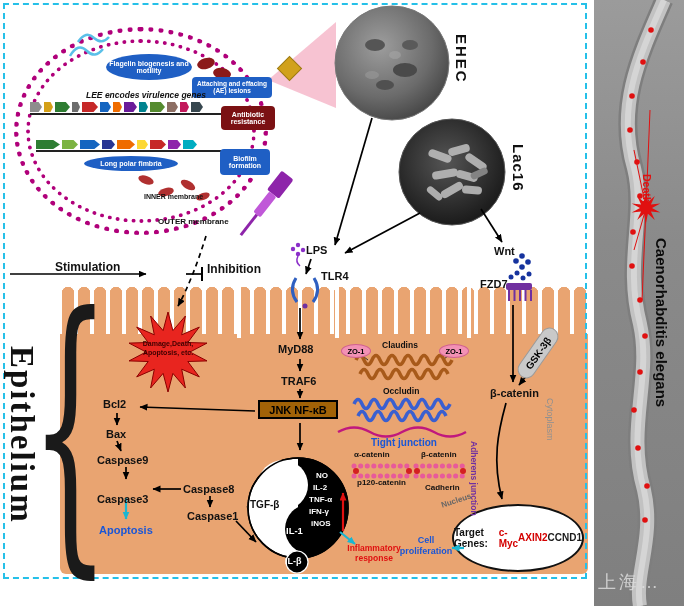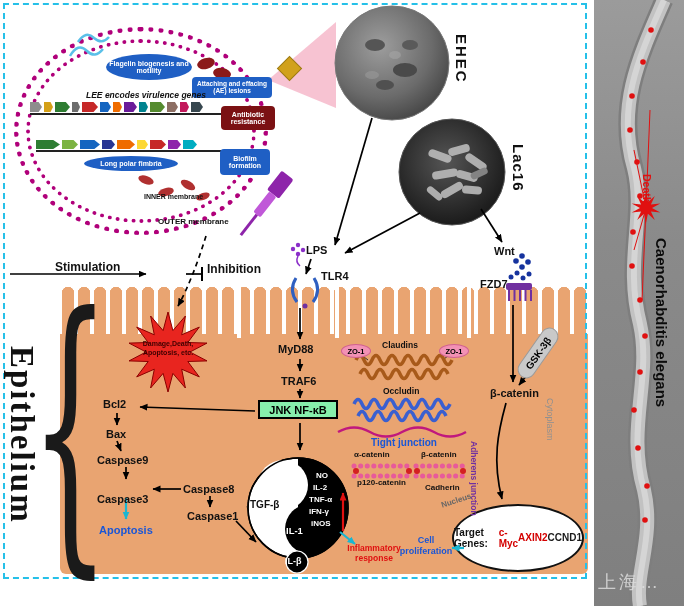--- a/index.html
+++ b/index.html
@@ -280,21 +280,21 @@
   <div class="lbl" style="left:55px;top:261px;font-size:12px">Stimulation</div>
   <div class="lbl" style="left:207px;top:263px;font-size:12px">Inhibition</div>
   <div class="abs" style="left:136px;top:340px;width:64px;text-align:center;font-size:7px;font-weight:bold;color:#3f0000;line-height:1.25;z-index:9">
     <div>Damage,Death,</div>
       <div>Apoptosis, etc.</div>
   </div>
   <div class="lbl" style="left:306px;top:244px;font-size:11px">LPS</div>
   <div class="lbl" style="left:321px;top:270px;font-size:11px">TLR4</div>
   <div class="lbl" style="left:278px;top:343px;font-size:11px">MyD88</div>
   <div class="lbl" style="left:281px;top:375px;font-size:11px">TRAF6</div>
-  <div class="flex abs" style="left:258px;top:400px;width:80px;height:19px;border:2px solid #000;background:#86efac;font-size:11px;font-weight:bold;z-index:9">JNK NF-κB</div>
+  <div class="flex abs" style="left:258px;top:400px;width:80px;height:19px;border:2px solid #000;background:#a16207;font-size:11px;font-weight:bold;z-index:9">JNK NF-κB</div>
   <div class="lbl" style="left:103px;top:398px;font-size:11px">Bcl2</div>
   <div class="lbl" style="left:106px;top:428px;font-size:11px">Bax</div>
   <div class="lbl" style="left:97px;top:454px;font-size:11px">Caspase9</div>
   <div class="lbl" style="left:97px;top:493px;font-size:11px">Caspase3</div>
   <div class="lbl" style="left:183px;top:483px;font-size:11px">Caspase8</div>
   <div class="lbl" style="left:187px;top:510px;font-size:11px">Caspase1</div>
   <div class="lbl" style="left:99px;top:524px;font-size:11px;color:#1a56d6">Apoptosis</div>
   <div class="lbl" style="left:494px;top:245px;font-size:11px">Wnt</div>
   <div class="lbl" style="left:480px;top:278px;font-size:11px">FZD7</div>
   <div class="flex abs" style="left:509px;top:344px;width:58px;height:18px;background:#c9c9c9;border:1px solid #9a9a9a;border-radius:9px;font-size:10px;font-weight:bold;transform:rotate(-55deg);z-index:6">GSK-3β</div>

